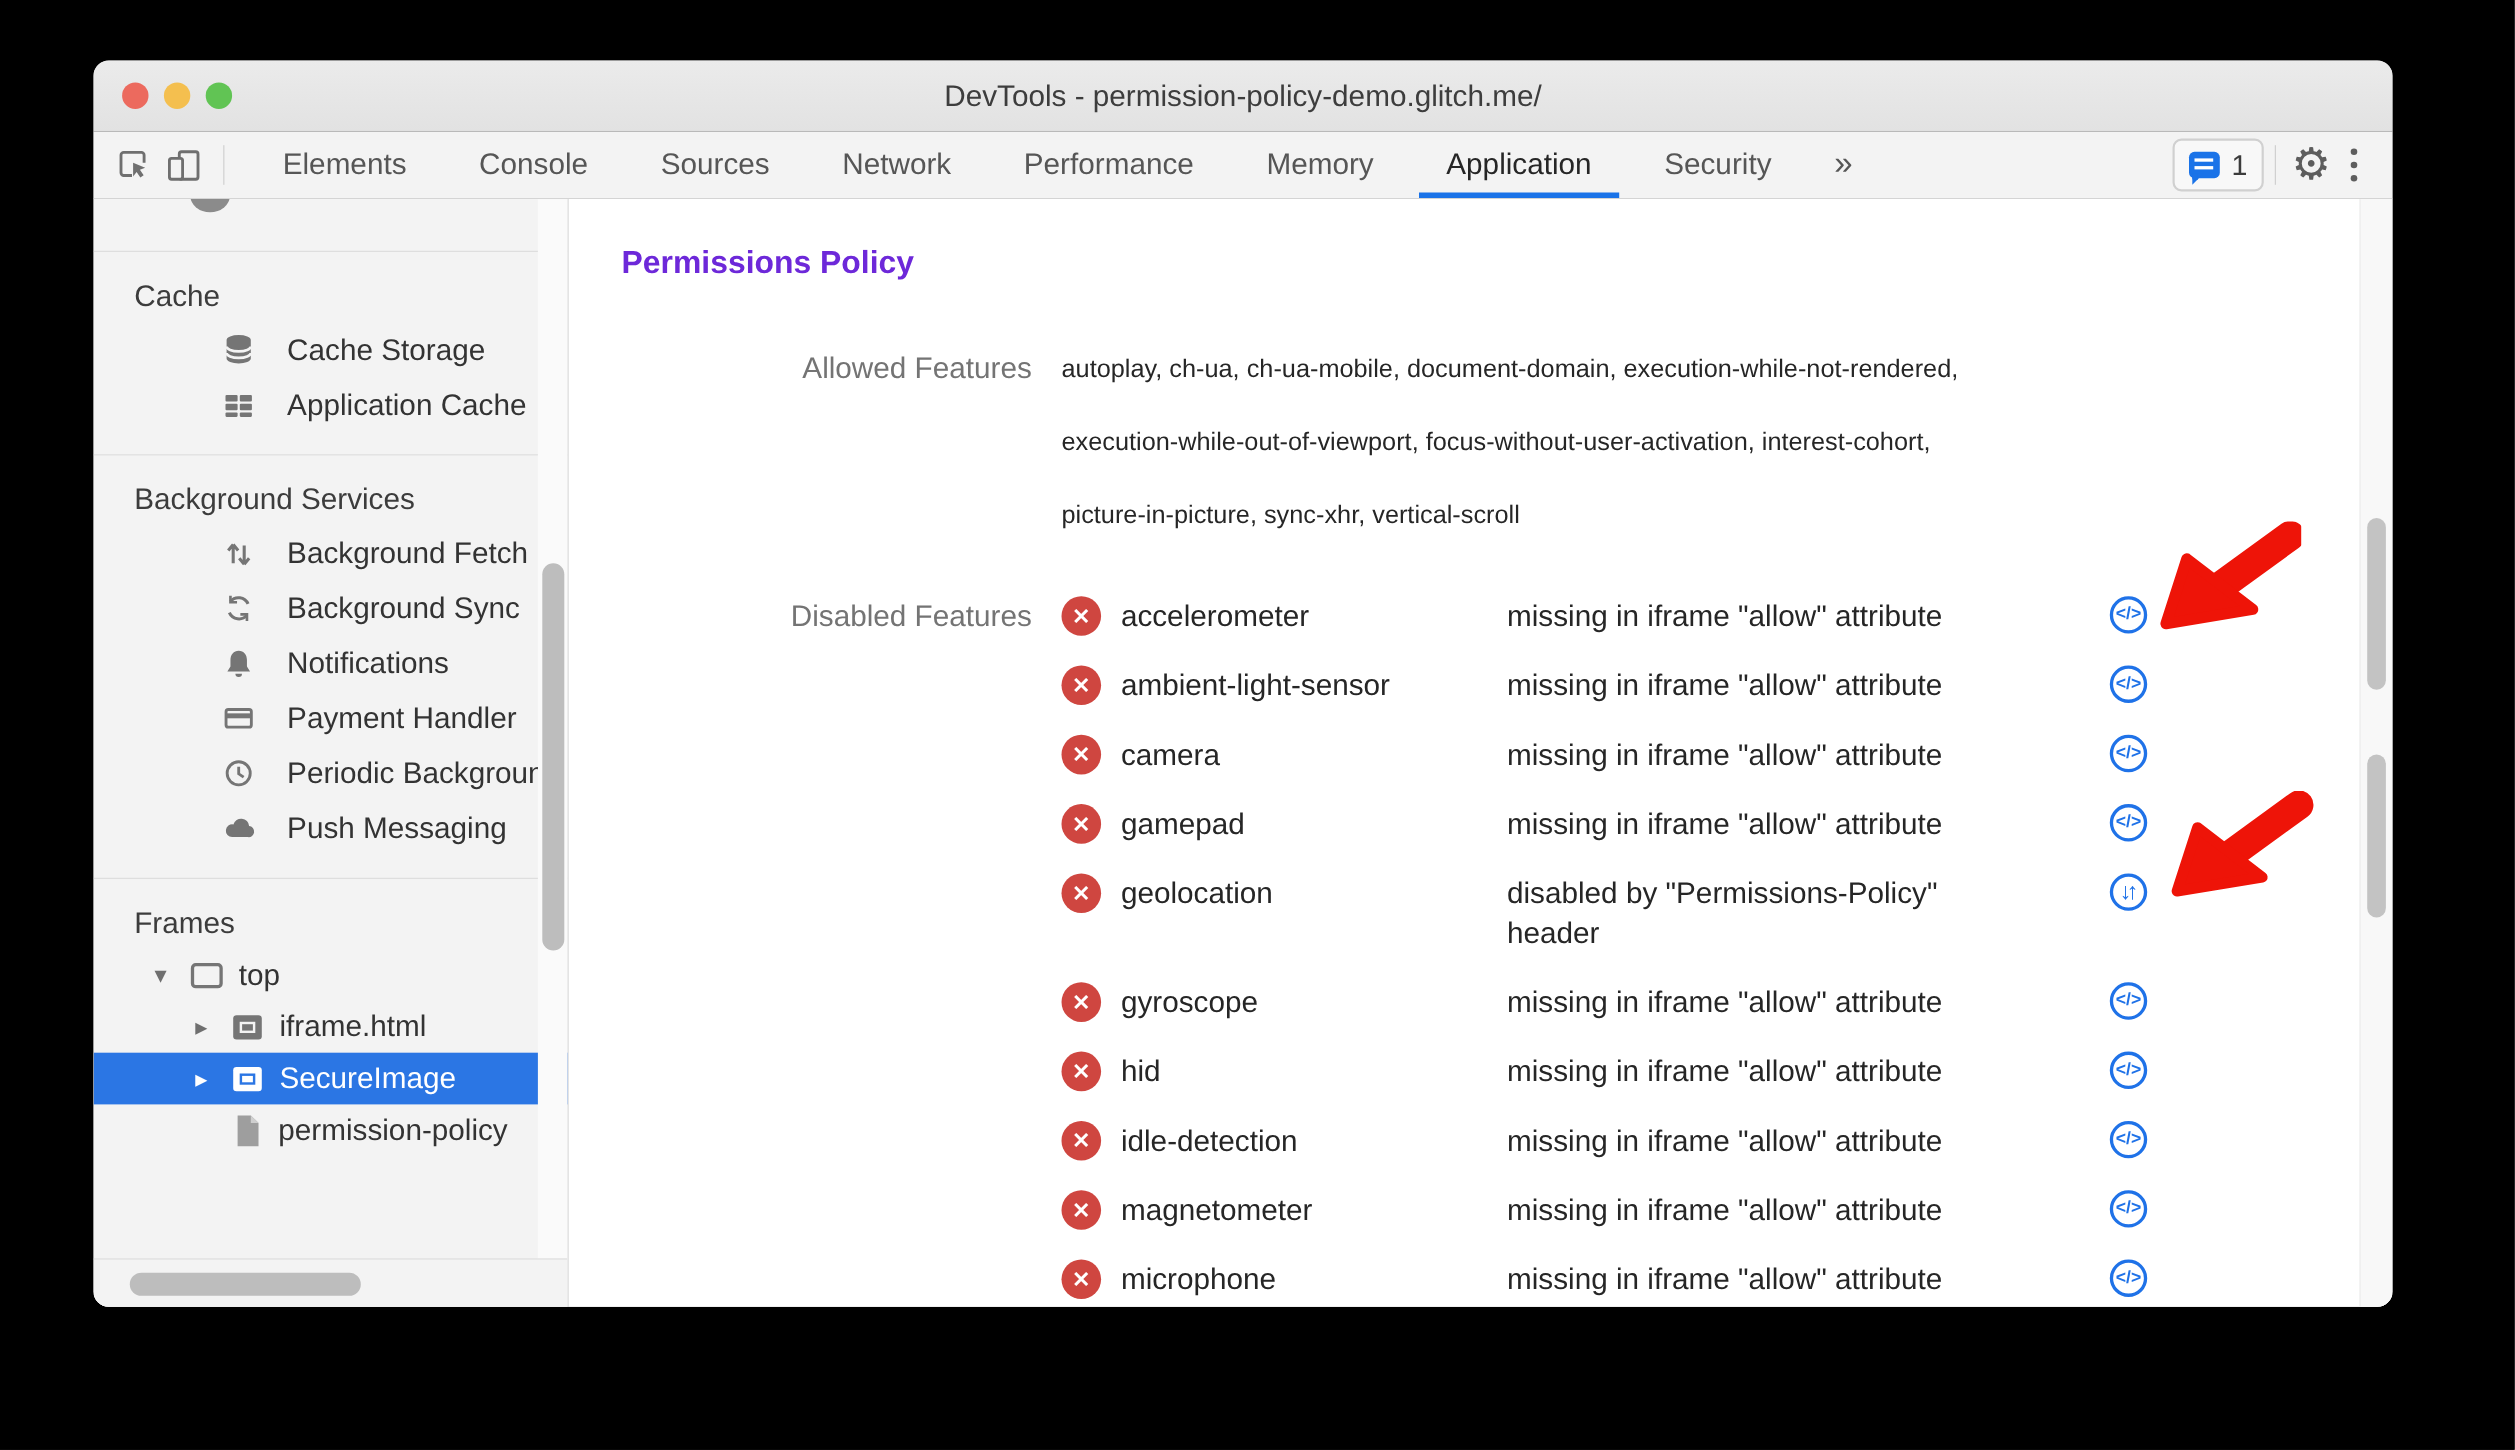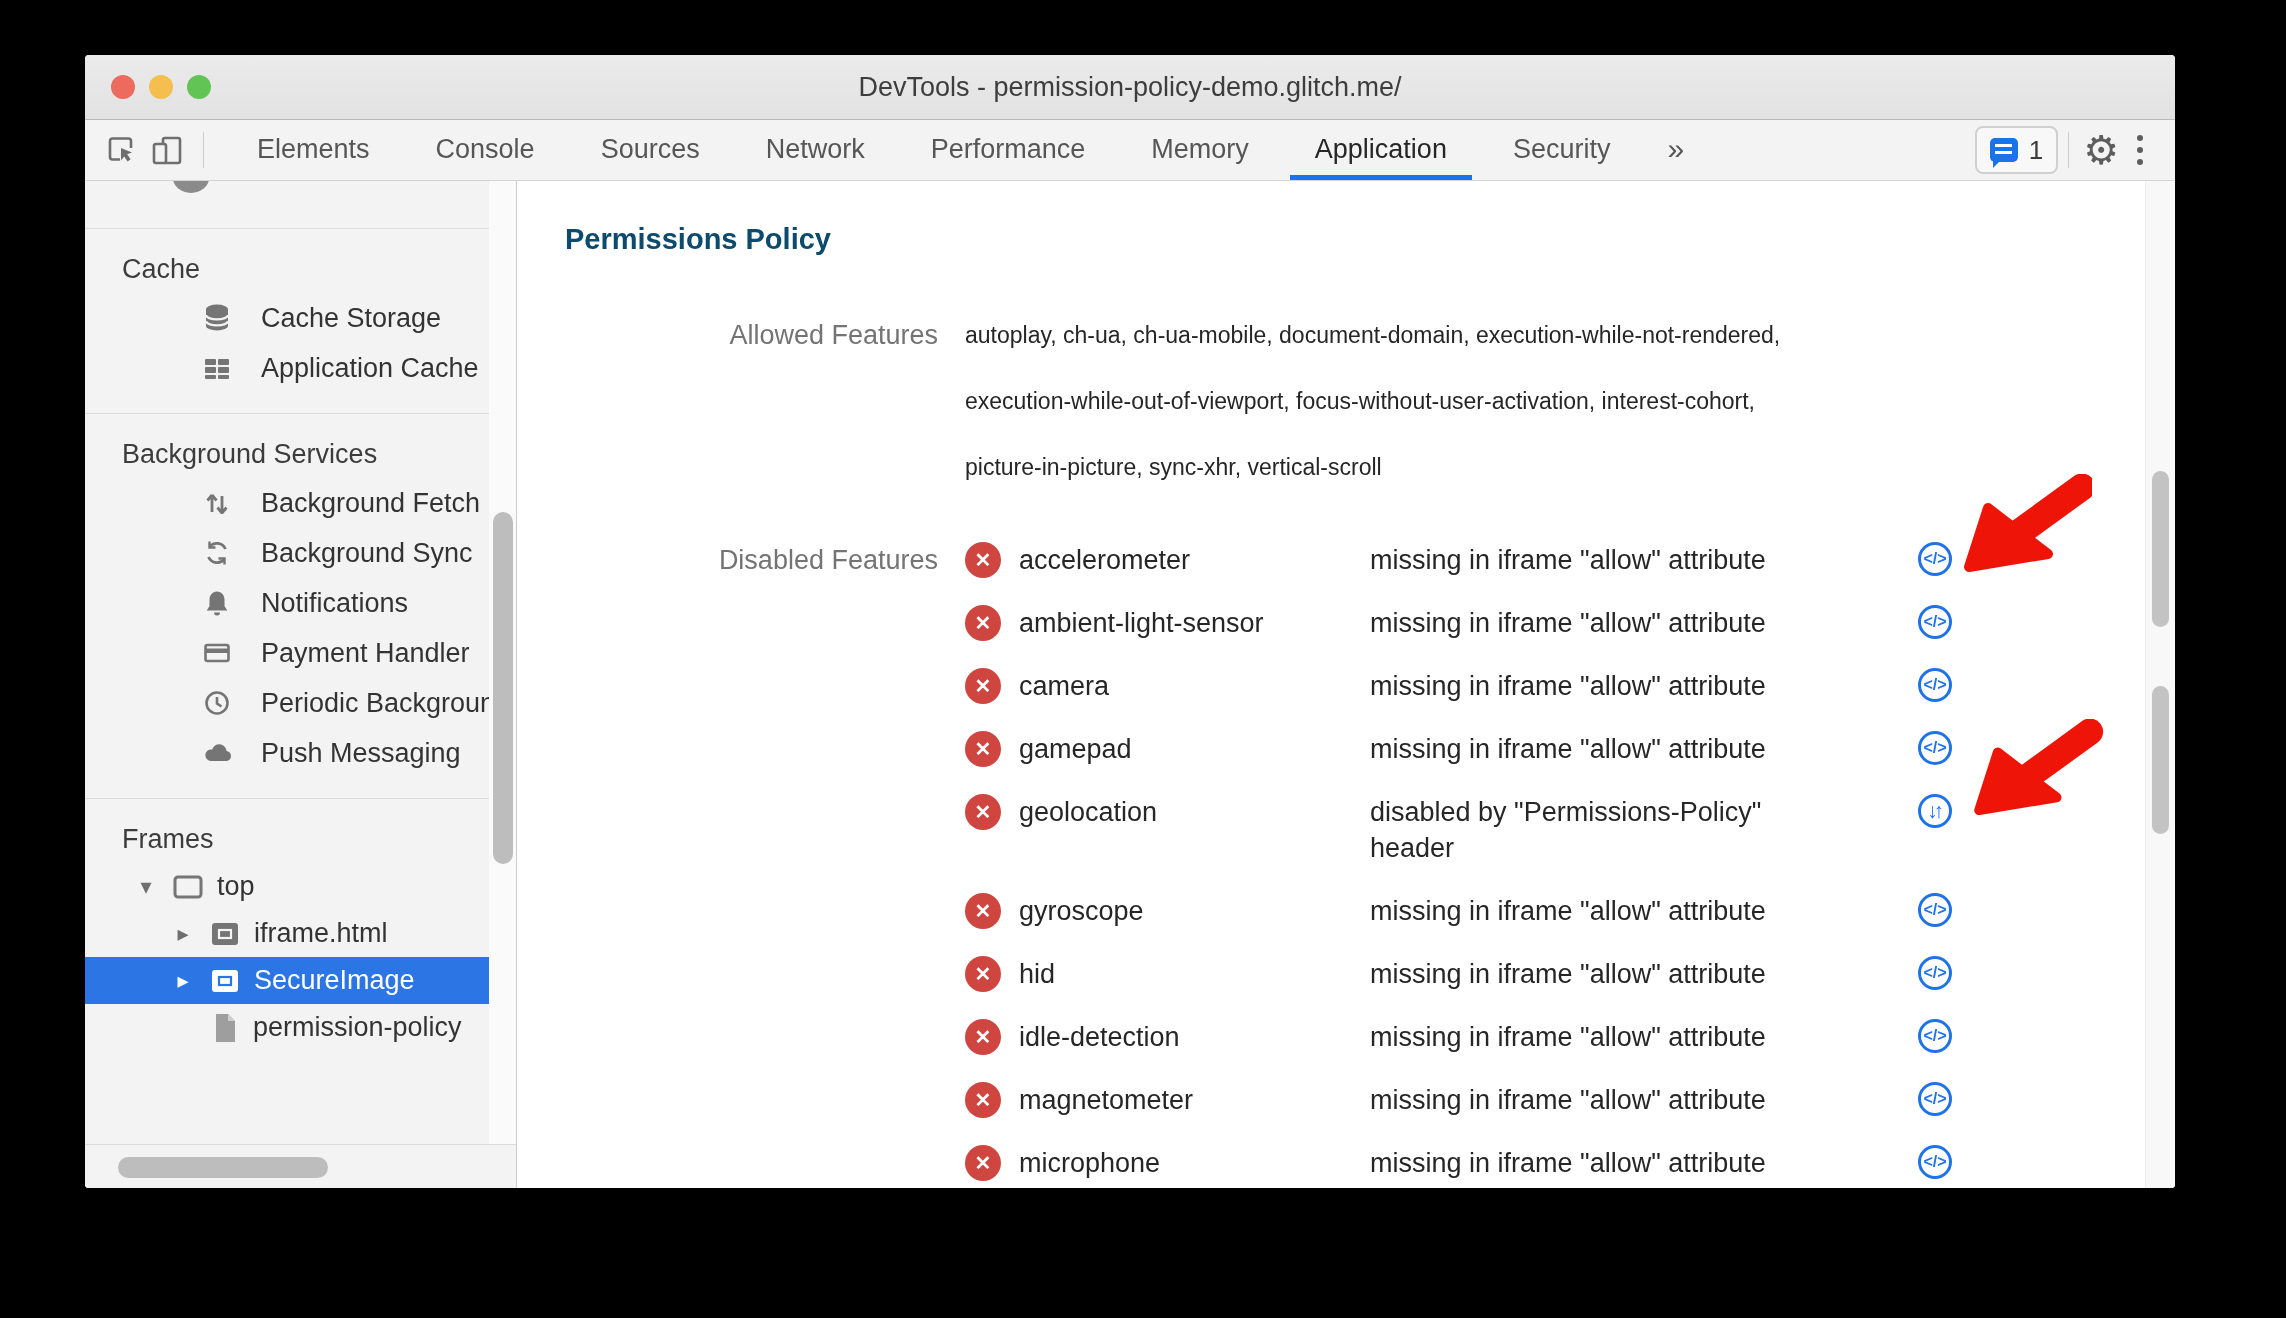--- a/index.html
+++ b/index.html
@@ -1,18 +1,18 @@
 <!DOCTYPE html>
 <html><head>
 <meta charset="utf-8">
 <style>
   html,body{margin:0;padding:0;background:#000;width:2286px;height:1318px;overflow:hidden;
     font-family:"Liberation Sans",sans-serif;-webkit-font-smoothing:antialiased;}
   .window{position:absolute;left:85px;top:55px;width:2090px;height:1133px;background:#fff;
-    border-radius:4px;overflow:hidden;box-shadow:0 30px 90px 20px rgba(0,0,0,.85);}
+    border-radius:14px;overflow:hidden;box-shadow:0 30px 90px 20px rgba(0,0,0,.85);}
   
   .titlebar{height:64px;background:linear-gradient(#ebebeb,#e2e2e2);border-bottom:1px solid #b9b9b9;
     position:relative;display:flex;align-items:center;}
   .lights{position:absolute;left:26px;top:0;height:100%;display:flex;align-items:center;gap:14px;}
   .light{width:24px;height:24px;border-radius:50%;}
   .light.red{background:#ec6a5e;}.light.yellow{background:#f4bf4f;}.light.green{background:#61c454;}
   .win-title{width:100%;text-align:center;font-size:27px;color:#3d3d3d;}
   
   .toolbar{height:60px;background:#f3f3f3;border-bottom:1px solid #d4d4d4;display:flex;align-items:center;padding-left:16px;}
   .tb-ico{width:40px;height:40px;display:flex;align-items:center;justify-content:center;margin-right:6px;}
@@ -45,21 +45,21 @@
   .tree-row .caret{width:26px;text-align:center;font-size:22px;color:#6f6f6f;flex:none;}
   .tree-row .ico{width:34px;height:30px;flex:none;display:flex;align-items:center;justify-content:center;}
   .tree-row.selected{background:#2b76e4;color:#fff;}
   .tree-row.selected .caret{color:#fff;}
   .sb-vtrack{position:absolute;top:0;right:0;bottom:44px;width:27px;background:#fafafa;}
   .sb-vthumb{position:absolute;top:331px;right:3px;width:20px;height:352px;background:#bdbdbd;border-radius:10px;}
   .sb-hbar{position:absolute;left:0;right:0;bottom:0;height:44px;border-top:1px solid #dcdcdc;background:#f3f3f3;}
   .sb-hthumb{position:absolute;left:33px;bottom:11px;width:210px;height:21px;background:#bdbdbd;border-radius:11px;}
   
   .main{flex:1;background:#fff;position:relative;overflow:hidden;padding:40px 0 0 48px;}
-  .report-title{font-size:29px;font-weight:bold;color:#0c4a6e;margin:0;height:36px;line-height:36px;}
+  .report-title{font-size:29px;font-weight:bold;color:#6d28d9;margin:0;height:36px;line-height:36px;}
   .row-allowed{display:flex;margin-top:45px;}
   .lbl{width:373px;text-align:right;color:#747474;font-size:27px;line-height:36px;flex:none;}
   .row-allowed .lbl{padding-top:15px;}
   .allowed-val{margin-left:27px;font-size:23px;color:#262626;line-height:66px;white-space:pre-line;}
   .row-disabled{display:flex;margin-top:42px;}
   .d-rows{margin-left:27px;}
   .d-row{display:flex;align-items:flex-start;margin-bottom:27px;}
   .x-ico{width:36px;height:36px;border-radius:50%;background:#cf4640;color:#fff;font-size:20px;font-weight:bold;
     display:flex;align-items:center;justify-content:center;flex:none;}
   .feat{width:351px;margin-left:18px;font-size:27px;line-height:36px;color:#262626;}

